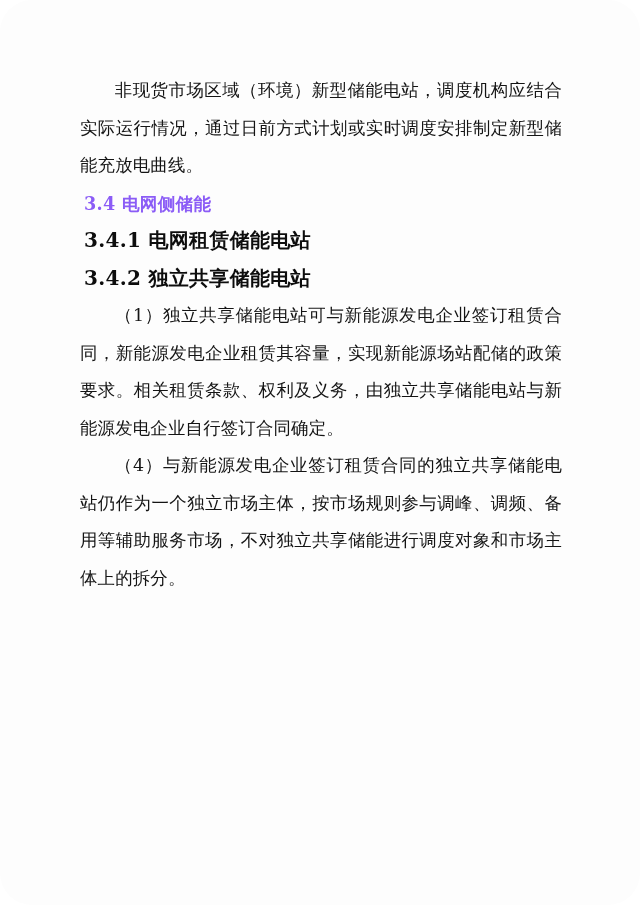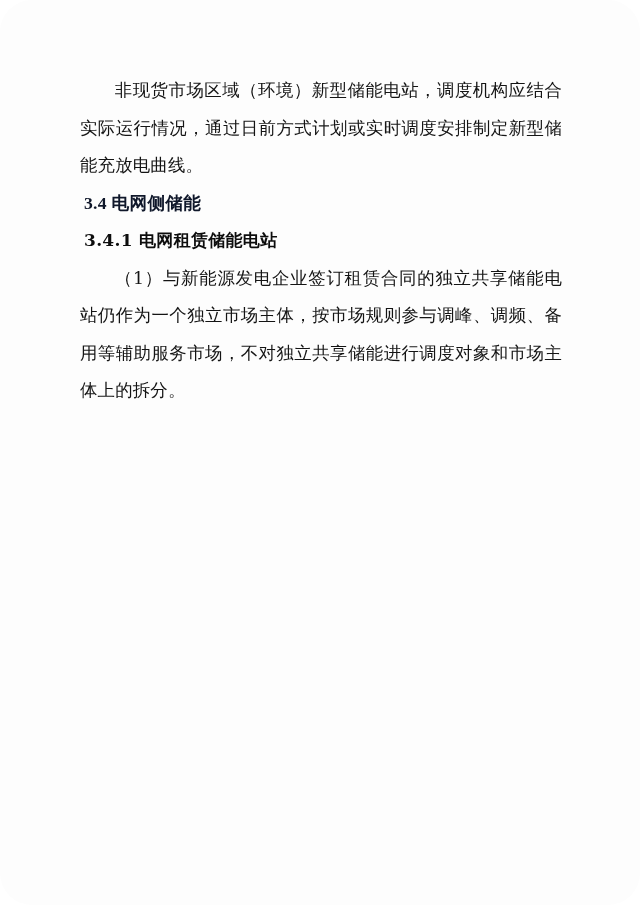--- a/index.html
+++ b/index.html
@@ -35,28 +35,27 @@
     letter-spacing: 0.2px;
   }
   p.indent {
     text-indent: 2em;
   }
   h2.heading {
     margin: 0;
     font-size: 17.6px;
     line-height: 37.5px;
     font-weight: bold;
-    color: #0f172a;
+    color: #8b5cf6;
     text-indent: 0;
     letter-spacing: 0.3px;
-    font-family: Liberation Serif, serif;
   }
   h3.subheading {
     margin: 0;
-    font-size: 17px;
+    font-size: 20px;
     line-height: 37.5px;
     font-weight: bold;
     color: #0d0d0d;
     text-indent: 0;
     letter-spacing: 0.3px;
   }
   .heading-wrap {
     padding-left: 4px;
   }
   .block {
@@ -73,19 +72,23 @@
 
     <div class="heading-wrap">
       <h2 class="heading">3.4 电网侧储能</h2>
     </div>
 
     <div class="heading-wrap">
       <h3 class="subheading">3.4.1 电网租赁储能电站</h3>
     </div>
 
 
+    <div class="heading-wrap">
+      <h3 class="subheading">3.4.2 独立共享储能电站</h3>
+    </div>
 
+    <p class="indent block">（1）独立共享储能电站可与新能源发电企业签订租赁合同，新能源发电企业租赁其容量，实现新能源场站配储的政策要求。相关租赁条款、权利及义务，由独立共享储能电站与新能源发电企业自行签订合同确定。</p>
 
-    <p class="indent block">（1）与新能源发电企业签订租赁合同的独立共享储能电站仍作为一个独立市场主体，按市场规则参与调峰、调频、备用等辅助服务市场，不对独立共享储能进行调度对象和市场主体上的拆分。</p>
+    <p class="indent block">（4）与新能源发电企业签订租赁合同的独立共享储能电站仍作为一个独立市场主体，按市场规则参与调峰、调频、备用等辅助服务市场，不对独立共享储能进行调度对象和市场主体上的拆分。</p>
 
 
   </div>
 </div>
 
 </body></html>

